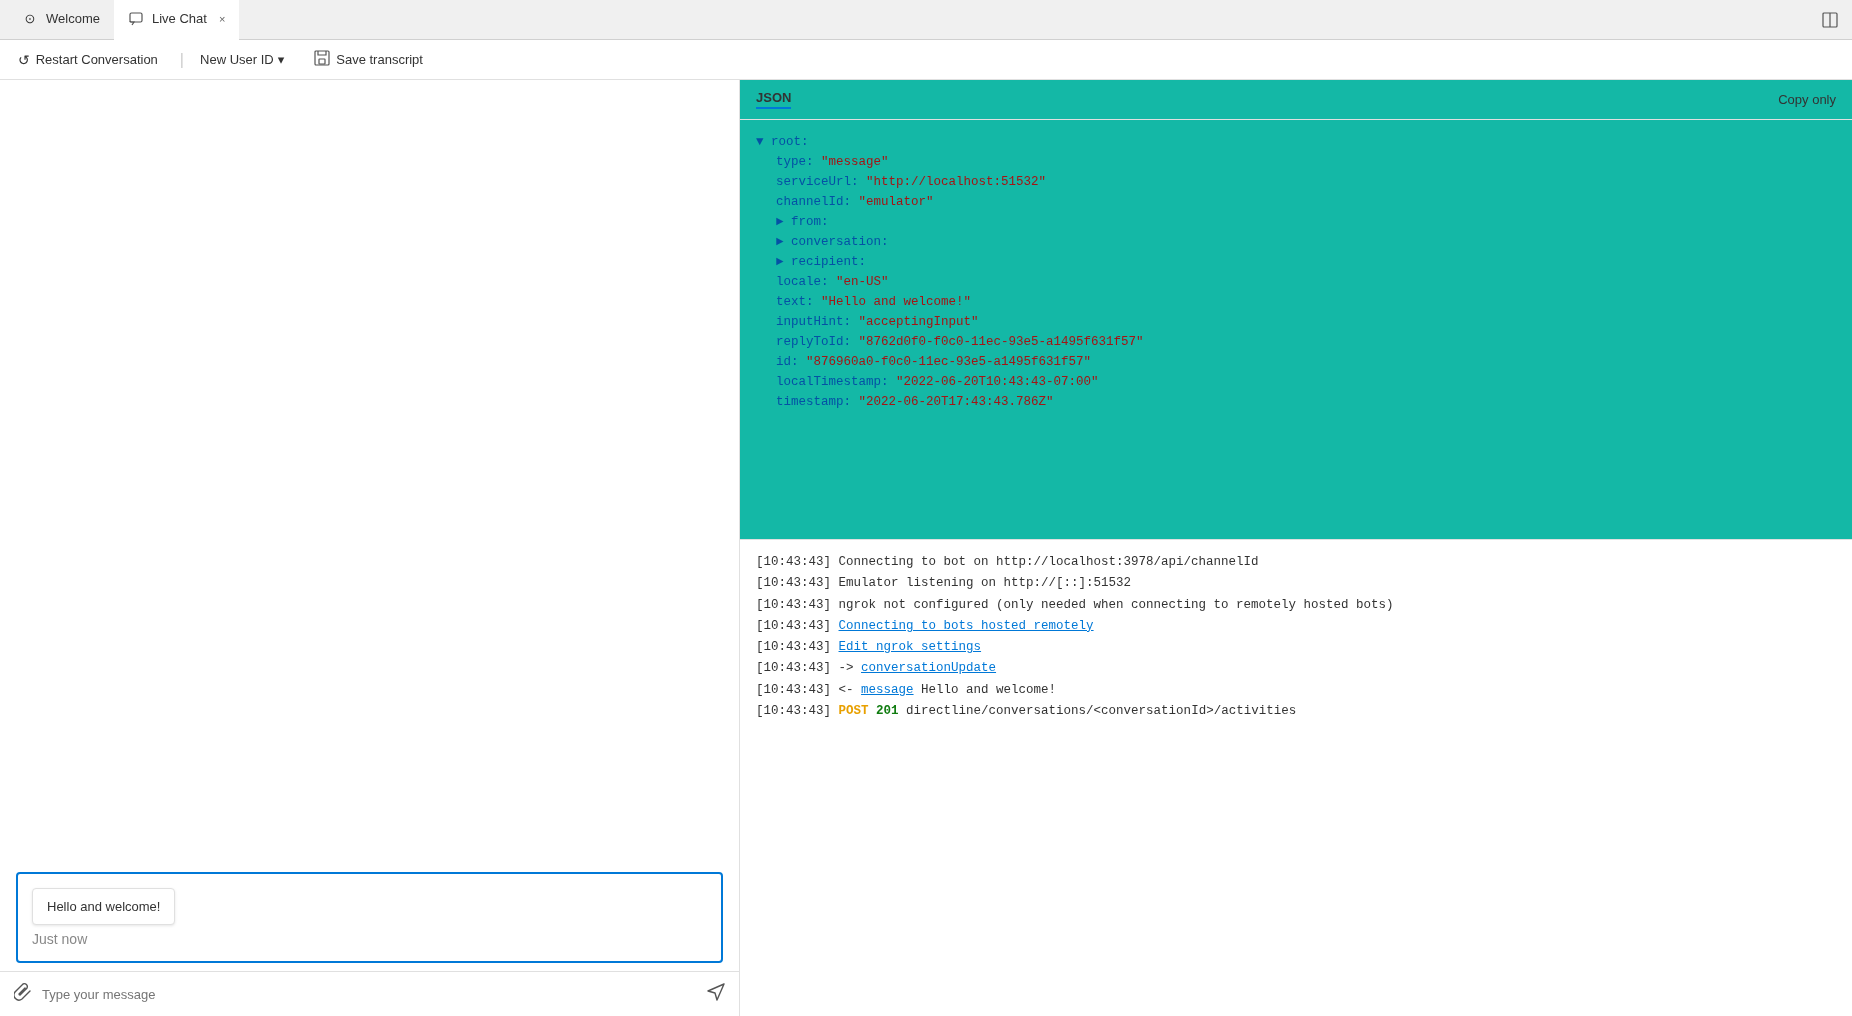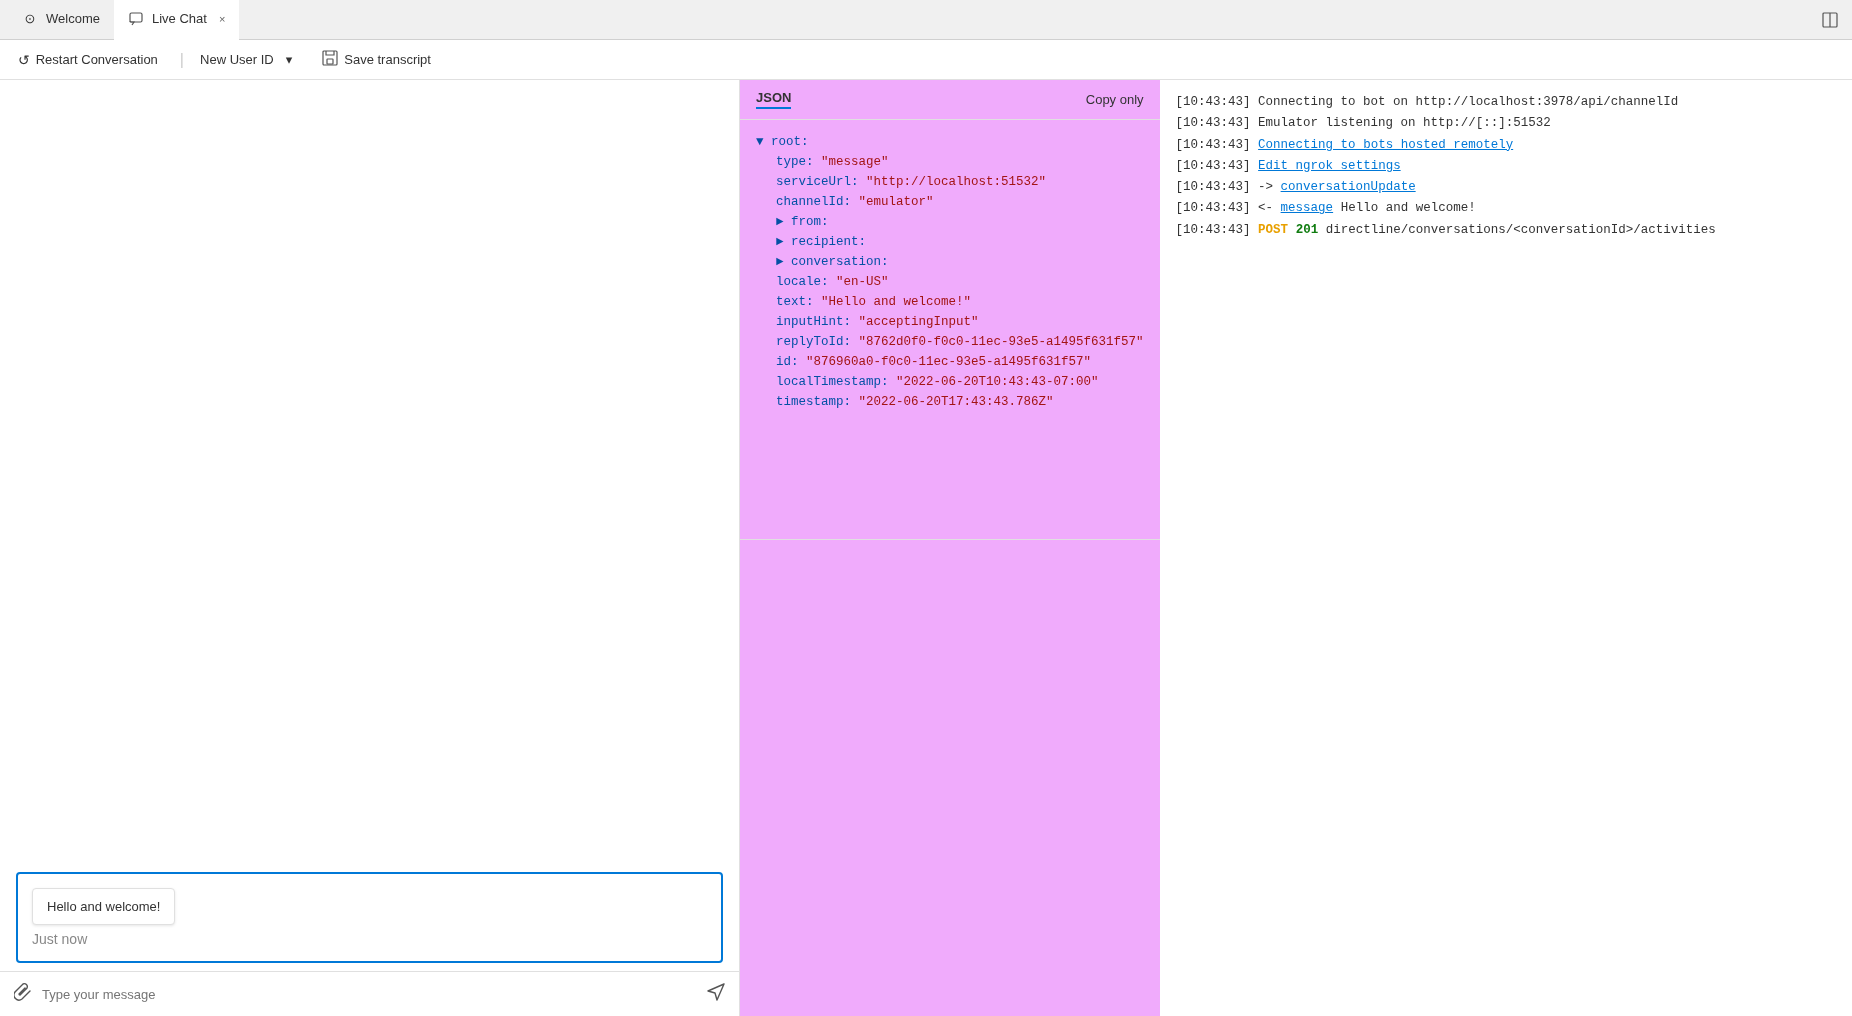--- a/index.html
+++ b/index.html
@@ -92,21 +92,20 @@
     .toolbar-separator {
       color: #ccc;
       font-size: 16px;
     }
     .toolbar-dropdown {
       display: flex;
       align-items: center;
       cursor: pointer;
       color: #333;
       font-size: 13px;
-      gap: 8px;
     }
 
     
     .main-area {
       display: flex;
       flex: 1;
       overflow: hidden;
     }
 
     
@@ -176,22 +175,22 @@
     .send-icon {
       color: #555;
       cursor: pointer;
       font-size: 18px;
     }
 
     
     .right-panel {
       flex: 1;
       display: flex;
-      flex-direction: row;
-      background: #f0abfc;
+      flex-direction: column;
+      background: #14b8a6;
       overflow: hidden;
     }
 
     
     .json-panel {
       height: 460px;
       border-bottom: 1px solid #e0e0e0;
       display: flex;
       flex-direction: column;
       overflow: hidden;
@@ -349,40 +348,43 @@
       <div class="json-header">
         <span class="json-title">JSON</span>
         <span class="copy-json-btn">Copy only</span>
       </div>
       <div class="json-content">
         <div class="json-line"><span class="json-expand">▼</span> <span class="json-key">root:</span></div>
         <div class="json-line indent1"><span class="json-key">type:</span> <span class="json-string">"message"</span></div>
         <div class="json-line indent1"><span class="json-key">serviceUrl:</span> <span class="json-string">"http://localhost:51532"</span></div>
         <div class="json-line indent1"><span class="json-key">channelId:</span> <span class="json-string">"emulator"</span></div>
         <div class="json-line indent1"><span class="json-expand">►</span> <span class="json-key">from:</span></div>
+        <div class="json-line indent1"><span class="json-expand">►</span> <span class="json-key">conversation:</span></div>
         <div class="json-line indent1"><span class="json-expand">►</span> <span class="json-key">recipient:</span></div>
-        <div class="json-line indent1"><span class="json-expand">►</span> <span class="json-key">conversation:</span></div>
         <div class="json-line indent1"><span class="json-key">locale:</span> <span class="json-string">"en-US"</span></div>
         <div class="json-line indent1"><span class="json-key">text:</span> <span class="json-string">"Hello and welcome!"</span></div>
         <div class="json-line indent1"><span class="json-key">inputHint:</span> <span class="json-string">"acceptingInput"</span></div>
         <div class="json-line indent1"><span class="json-key">replyToId:</span> <span class="json-string">"8762d0f0-f0c0-11ec-93e5-a1495f631f57"</span></div>
         <div class="json-line indent1"><span class="json-key">id:</span> <span class="json-string">"876960a0-f0c0-11ec-93e5-a1495f631f57"</span></div>
         <div class="json-line indent1"><span class="json-key">localTimestamp:</span> <span class="json-string">"2022-06-20T10:43:43-07:00"</span></div>
         <div class="json-line indent1"><span class="json-key">timestamp:</span> <span class="json-string">"2022-06-20T17:43:43.786Z"</span></div>
       </div>
     </div>
 
     <div class="log-panel">
       <div class="log-line">
         <span class="log-time">[10:43:43]</span><span> Connecting to bot on http://localhost:3978/api/channelId</span>
       </div>
       <div class="log-line">
         <span class="log-time">[10:43:43]</span><span> Emulator listening on http://[::]:51532</span>
       </div>
       <div class="log-line">
+        <span class="log-time">[10:43:43]</span><span> ngrok not configured (only needed when connecting to remotely hosted bots)</span>
+      </div>
+      <div class="log-line">
         <span class="log-time">[10:43:43]</span><span> </span><a class="log-link" href="#">Connecting to bots hosted remotely</a>
       </div>
       <div class="log-line">
         <span class="log-time">[10:43:43]</span><span> </span><a class="log-link" href="#">Edit ngrok settings</a>
       </div>
       <div class="log-line">
         <span class="log-time">[10:43:43]</span><span class="log-arrow"> -&gt; </span><a class="log-link" href="#">conversationUpdate</a>
       </div>
       <div class="log-line">
         <span class="log-time">[10:43:43]</span><span class="log-arrow"> &lt;- </span><a class="log-link" href="#">message</a><span> Hello and welcome!</span>

